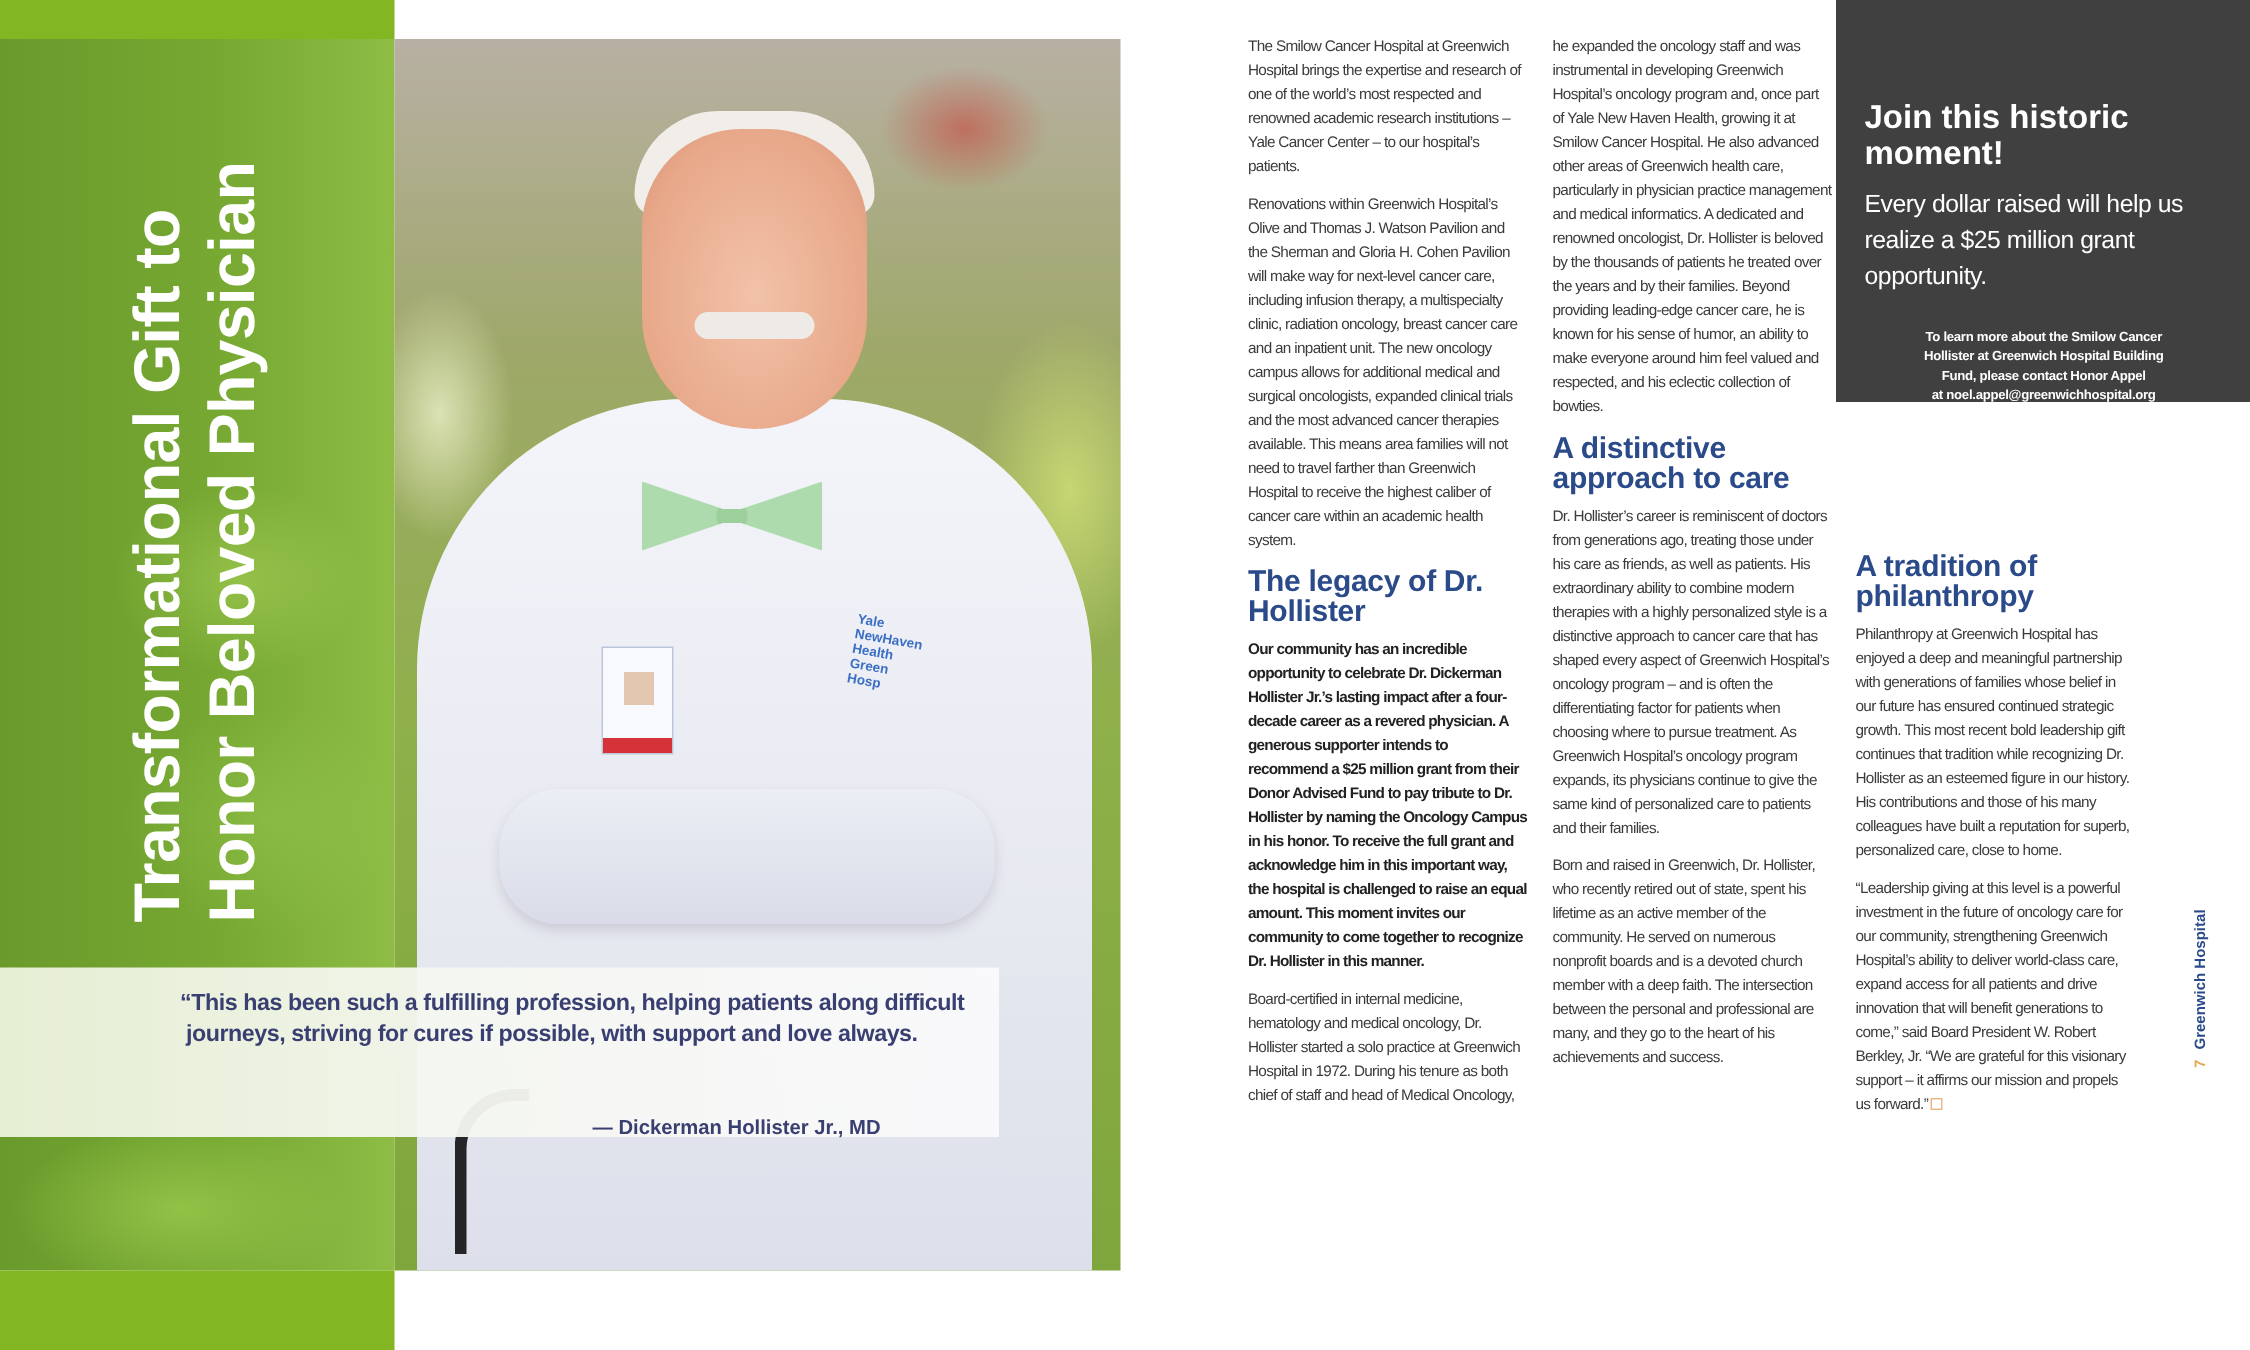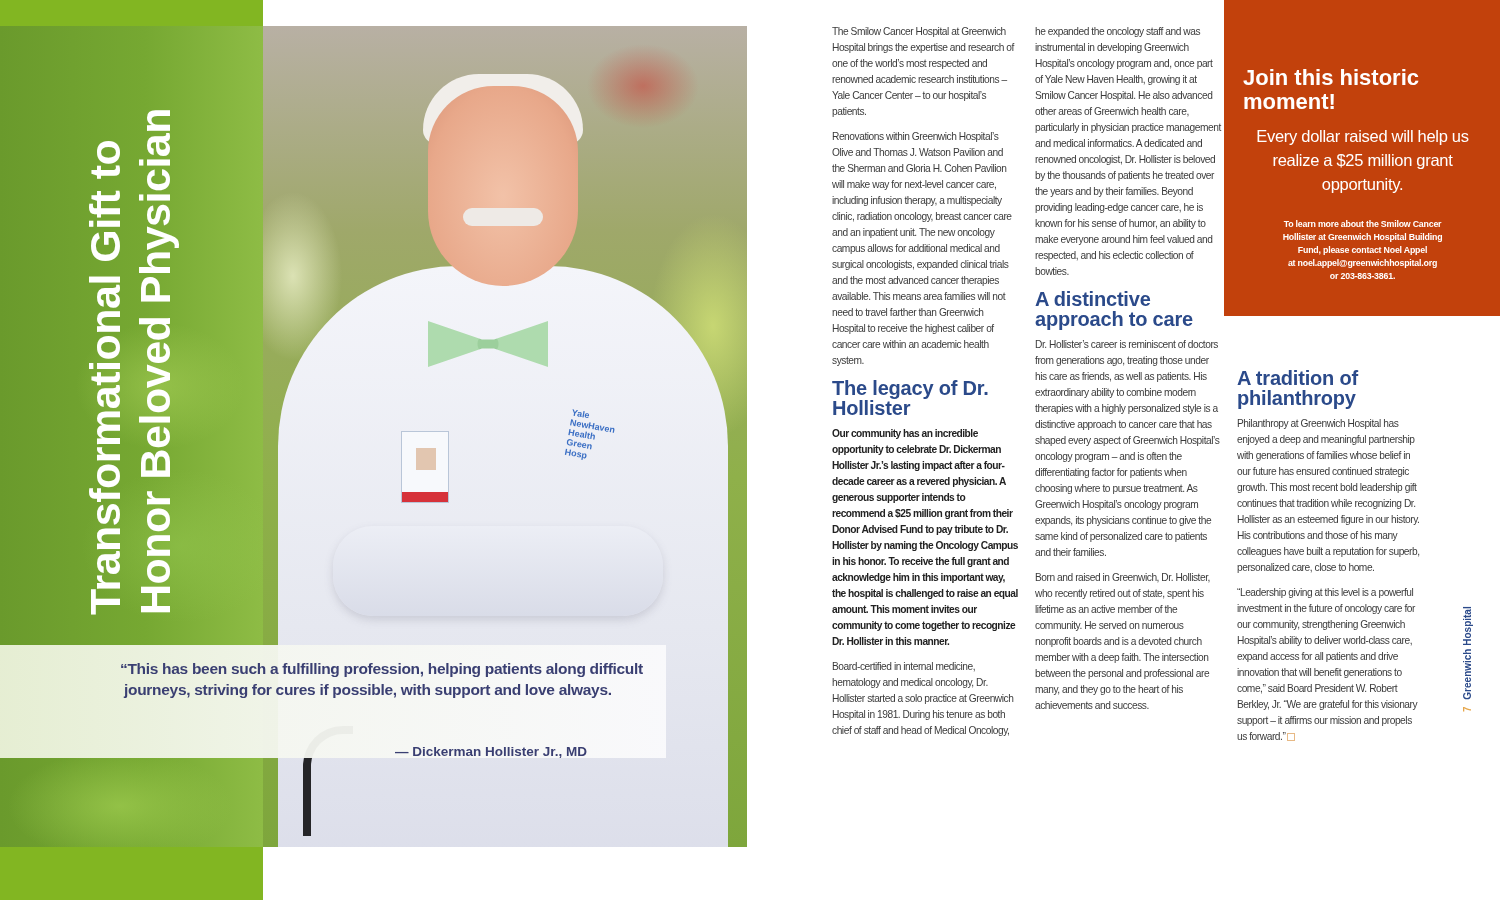--- a/index.html
+++ b/index.html
@@ -95,25 +95,25 @@
   .col p { margin-bottom: 9px; }
   .col1 { left: 832px; }
   .col2 { left: 1035px; }
   .col3 { left: 1237px; top: 362px; }
   .col p.bold { font-weight: bold; color: #222; letter-spacing: -0.5px; }
   .heading {
     color: #2b4a8a; font-weight: bold; font-size: 20px; line-height: 20px; margin: 6px 0 8px 0; letter-spacing: -0.2px;
   }
 
   .cta-box {
-    position: absolute; left: 1224px; top: 0; width: 276px; height: 316px; background: #c2410c; color: #ffffff;
+    position: absolute; left: 1224px; top: 0; width: 276px; height: 268px; background: #404040; color: #ffffff;
     padding: 66px 18px 0 19px;
   }
   .cta-title { font-weight: bold; font-size: 22px; line-height: 24px; margin-bottom: 10px; }
-  .cta-sub { font-size: 16.5px; line-height: 24px; margin-bottom: 22px; letter-spacing: -0.3px; text-align: center; }
+  .cta-sub { font-size: 16.5px; line-height: 24px; margin-bottom: 22px; letter-spacing: -0.3px; }
   .cta-contact { font-weight: bold; font-size: 8.8px; line-height: 13px; letter-spacing: -0.2px; }
   .cta-contact span { display: block; white-space: nowrap; text-align: center; }
 
   .end-mark { display: inline-block; width: 8px; height: 8px; border: 1.5px solid #e7b985; vertical-align: -1px; margin-left: 2px; }
 
   .folio {
     position: absolute; left: 1462px; top: 712px; transform: rotate(-90deg); transform-origin: 0 0;
     font-size: 10px; font-weight: bold; color: #2b4a8a; white-space: nowrap;
   }
   .folio .num { color: #e6a64a; margin-right: 4px; }
@@ -155,37 +155,37 @@
   <span>“This has been such a fulfilling profession, helping patients along difficult</span>
   <span class="ind">journeys, striving for cures if possible, with support and love always.</span>
 </div>
 <div class="quote-attrib">— Dickerman Hollister Jr., MD</div>
 
 <div class="col col1">
   <p>The Smilow Cancer Hospital at Greenwich Hospital brings the expertise and research of one of the world’s most respected and renowned academic research institutions – Yale Cancer Center – to our hospital’s patients.</p>
   <p>Renovations within Greenwich Hospital’s Olive and Thomas J. Watson Pavilion and the Sherman and Gloria H. Cohen Pavilion will make way for next-level cancer care, including infusion therapy, a multispecialty clinic, radiation oncology, breast cancer care and an inpatient unit. The new oncology campus allows for additional medical and surgical oncologists, expanded clinical trials and the most advanced cancer therapies available. This means area families will not need to travel farther than Greenwich Hospital to receive the highest caliber of cancer care within an academic health system.</p>
   <div class="heading">The legacy of Dr. Hollister</div>
   <p class="bold">Our community has an incredible opportunity to celebrate Dr. Dickerman Hollister Jr.’s lasting impact after a four-decade career as a revered physician. A generous supporter intends to recommend a $25 million grant from their Donor Advised Fund to pay tribute to Dr. Hollister by naming the Oncology Campus in his honor. To receive the full grant and acknowledge him in this important way, the hospital is challenged to raise an equal amount. This moment invites our community to come together to recognize Dr. Hollister in this manner.</p>
-  <p>Board-certified in internal medicine, hematology and medical oncology, Dr. Hollister started a solo practice at Greenwich Hospital in 1981. During his tenure as both chief of staff and head of Medical Oncology,</p>
+  <p>Board-certified in internal medicine, hematology and medical oncology, Dr. Hollister started a solo practice at Greenwich Hospital in 1972. During his tenure as both chief of staff and head of Medical Oncology,</p>
 </div>
 
 <div class="col col2">
   <p>he expanded the oncology staff and was instrumental in developing Greenwich Hospital’s oncology program and, once part of Yale New Haven Health, growing it at Smilow Cancer Hospital. He also advanced other areas of Greenwich health care, particularly in physician practice management and medical informatics. A dedicated and renowned oncologist, Dr. Hollister is beloved by the thousands of patients he treated over the years and by their families. Beyond providing leading-edge cancer care, he is known for his sense of humor, an ability to make everyone around him feel valued and respected, and his eclectic collection of bowties.</p>
   <div class="heading">A distinctive approach to care</div>
   <p>Dr. Hollister’s career is reminiscent of doctors from generations ago, treating those under his care as friends, as well as patients. His extraordinary ability to combine modern therapies with a highly personalized style is a distinctive approach to cancer care that has shaped every aspect of Greenwich Hospital’s oncology program – and is often the differentiating factor for patients when choosing where to pursue treatment. As Greenwich Hospital’s oncology program expands, its physicians continue to give the same kind of personalized care to patients and their families.</p>
   <p>Born and raised in Greenwich, Dr. Hollister, who recently retired out of state, spent his lifetime as an active member of the community. He served on numerous nonprofit boards and is a devoted church member with a deep faith. The intersection between the personal and professional are many, and they go to the heart of his achievements and success.</p>
 </div>
 
 <div class="cta-box">
   <div class="cta-title">Join this historic moment!</div>
   <div class="cta-sub">Every dollar raised will help us realize a $25 million grant opportunity.</div>
   <div class="cta-contact">
     <span>To learn more about the Smilow Cancer</span>
     <span>Hollister at Greenwich Hospital Building</span>
-    <span>Fund, please contact Noel Appel</span>
+    <span>Fund, please contact Honor Appel</span>
     <span>at noel.appel@greenwichhospital.org</span>
     <span>or 203-863-3861.</span>
   </div>
 </div>
 
 <div class="col col3">
   <div class="heading">A tradition of philanthropy</div>
   <p>Philanthropy at Greenwich Hospital has enjoyed a deep and meaningful partnership with generations of families whose belief in our future has ensured continued strategic growth. This most recent bold leadership gift continues that tradition while recognizing Dr. Hollister as an esteemed figure in our history. His contributions and those of his many colleagues have built a reputation for superb, personalized care, close to home.</p>
   <p><span>“Leadership giving at this level is a powerful investment in the future of oncology care for our community, strengthening Greenwich Hospital’s ability to deliver world-class care, expand access for all patients and drive innovation that will benefit generations to come,” said Board President W. Robert Berkley, Jr. “We are grateful for this visionary support – it affirms our mission and propels us forward.”</span><span class="end-mark"></span></p>
 </div>

